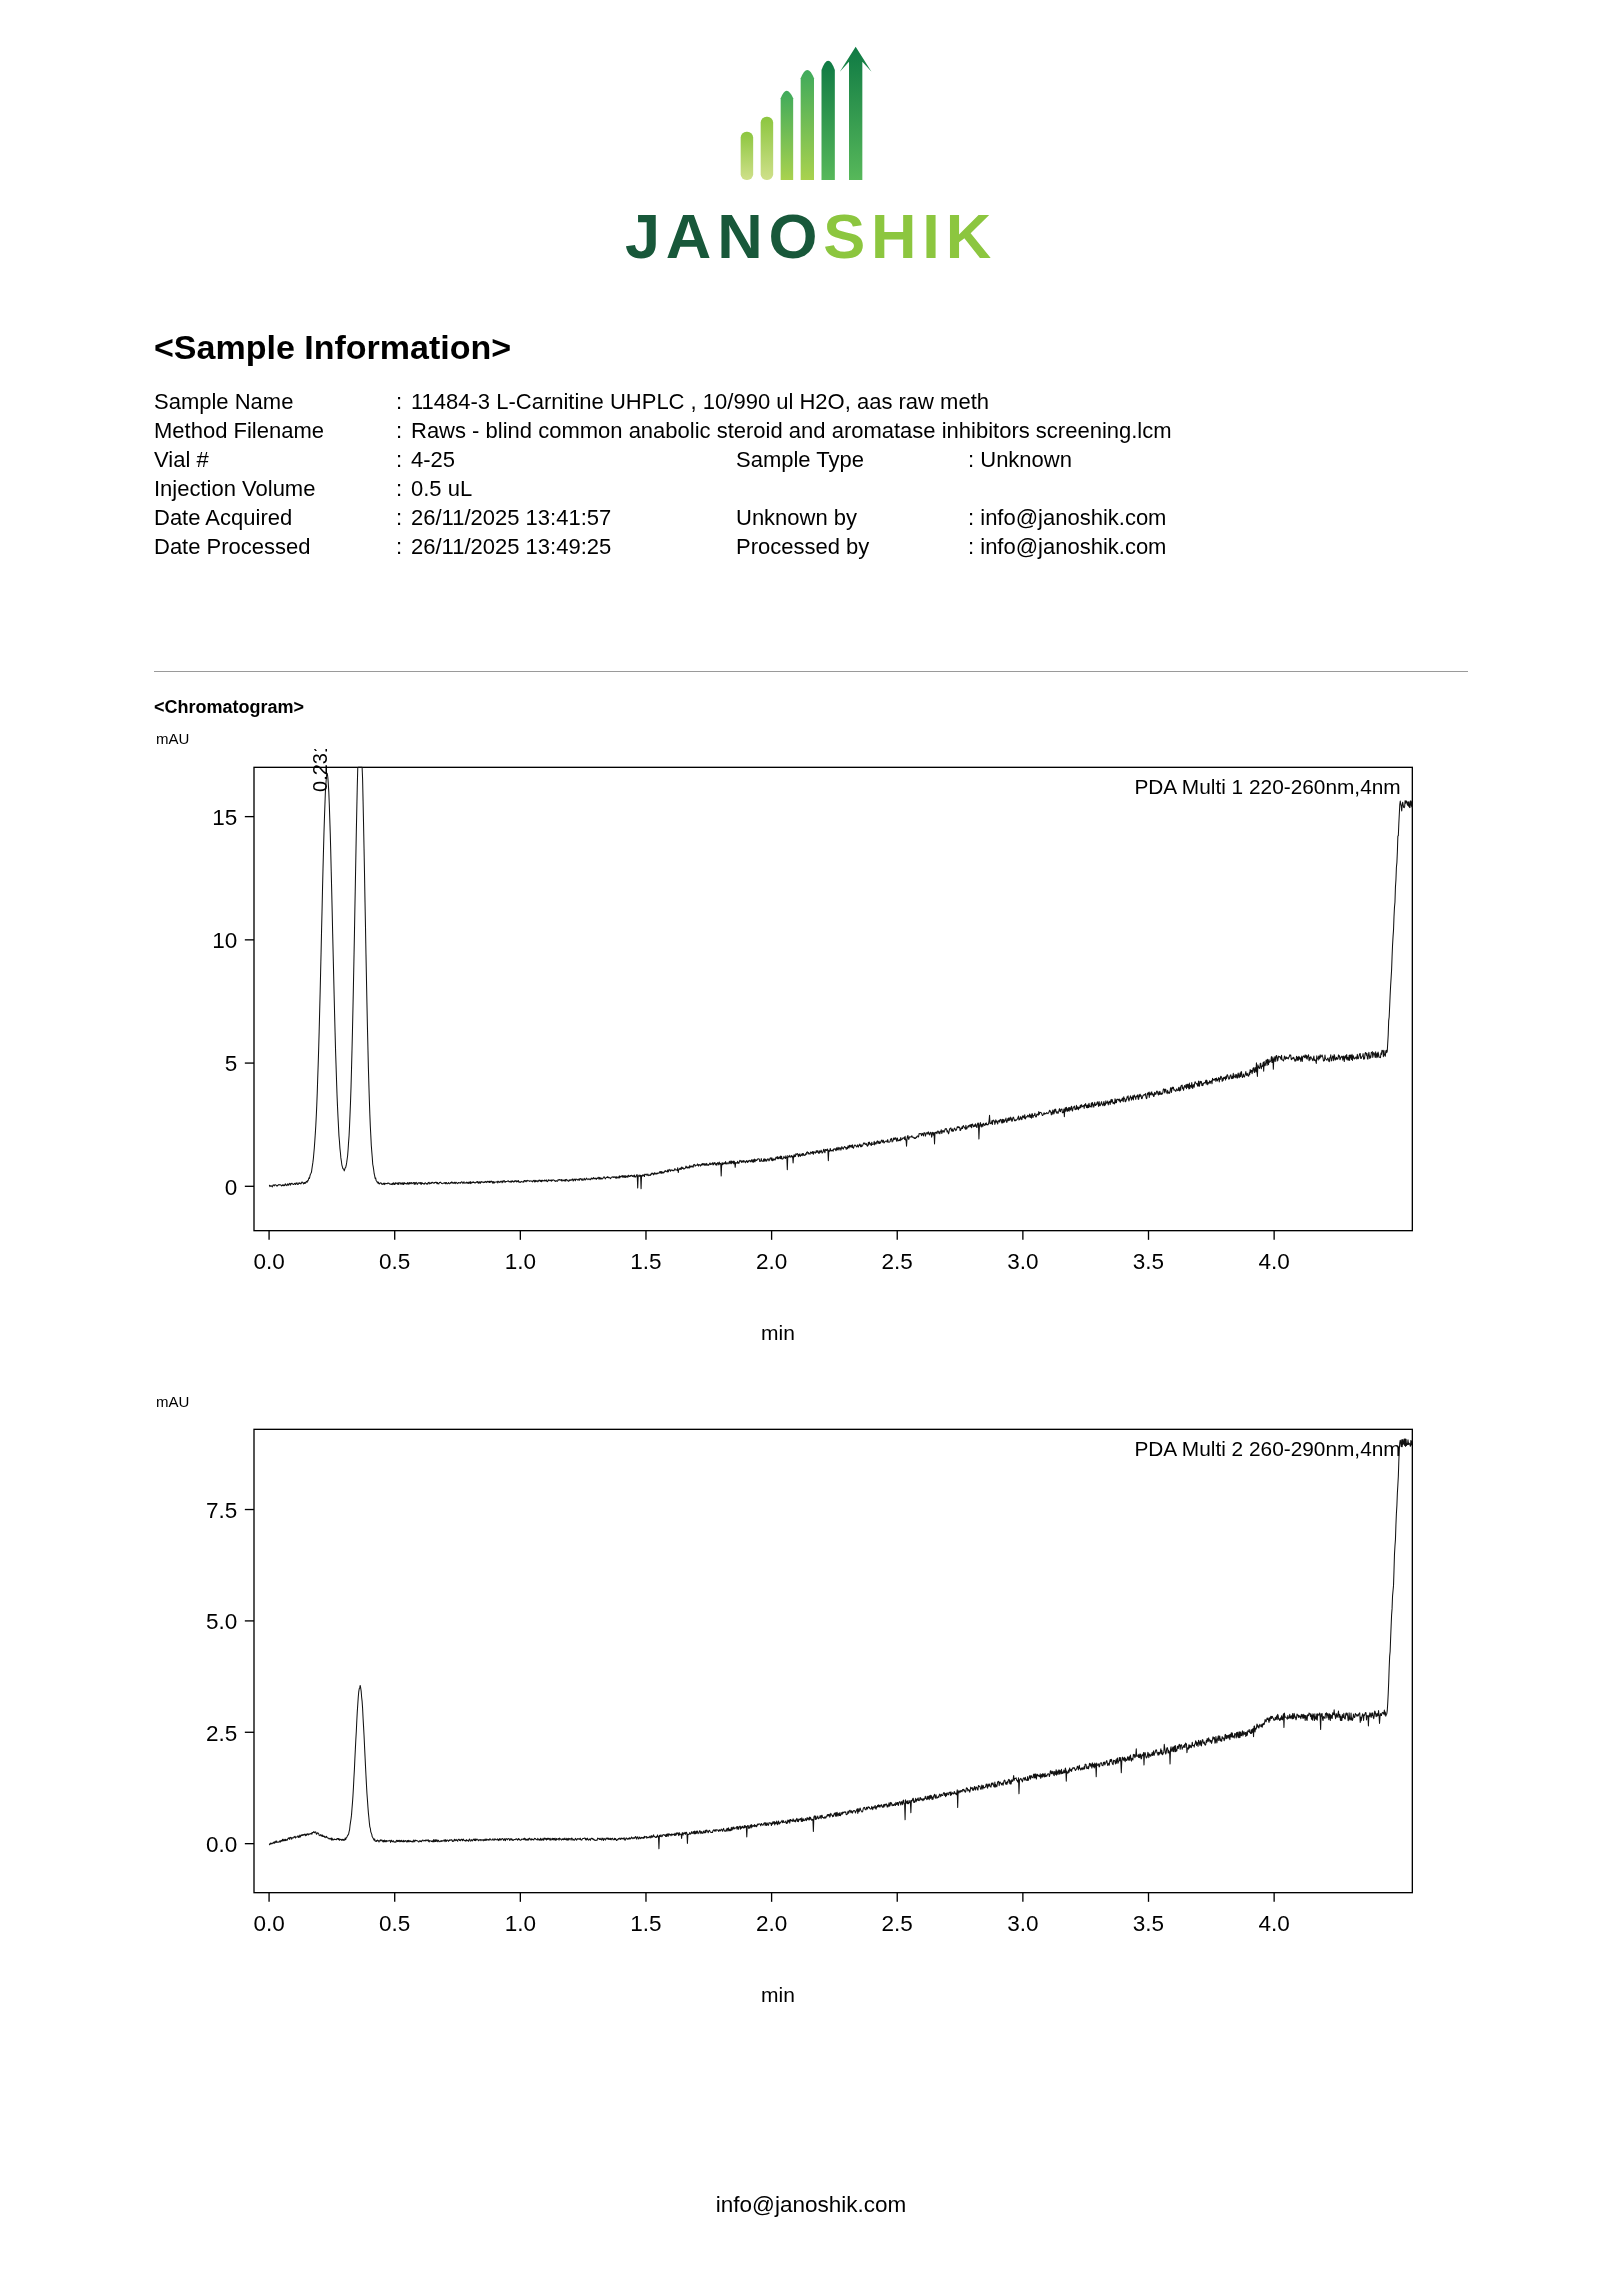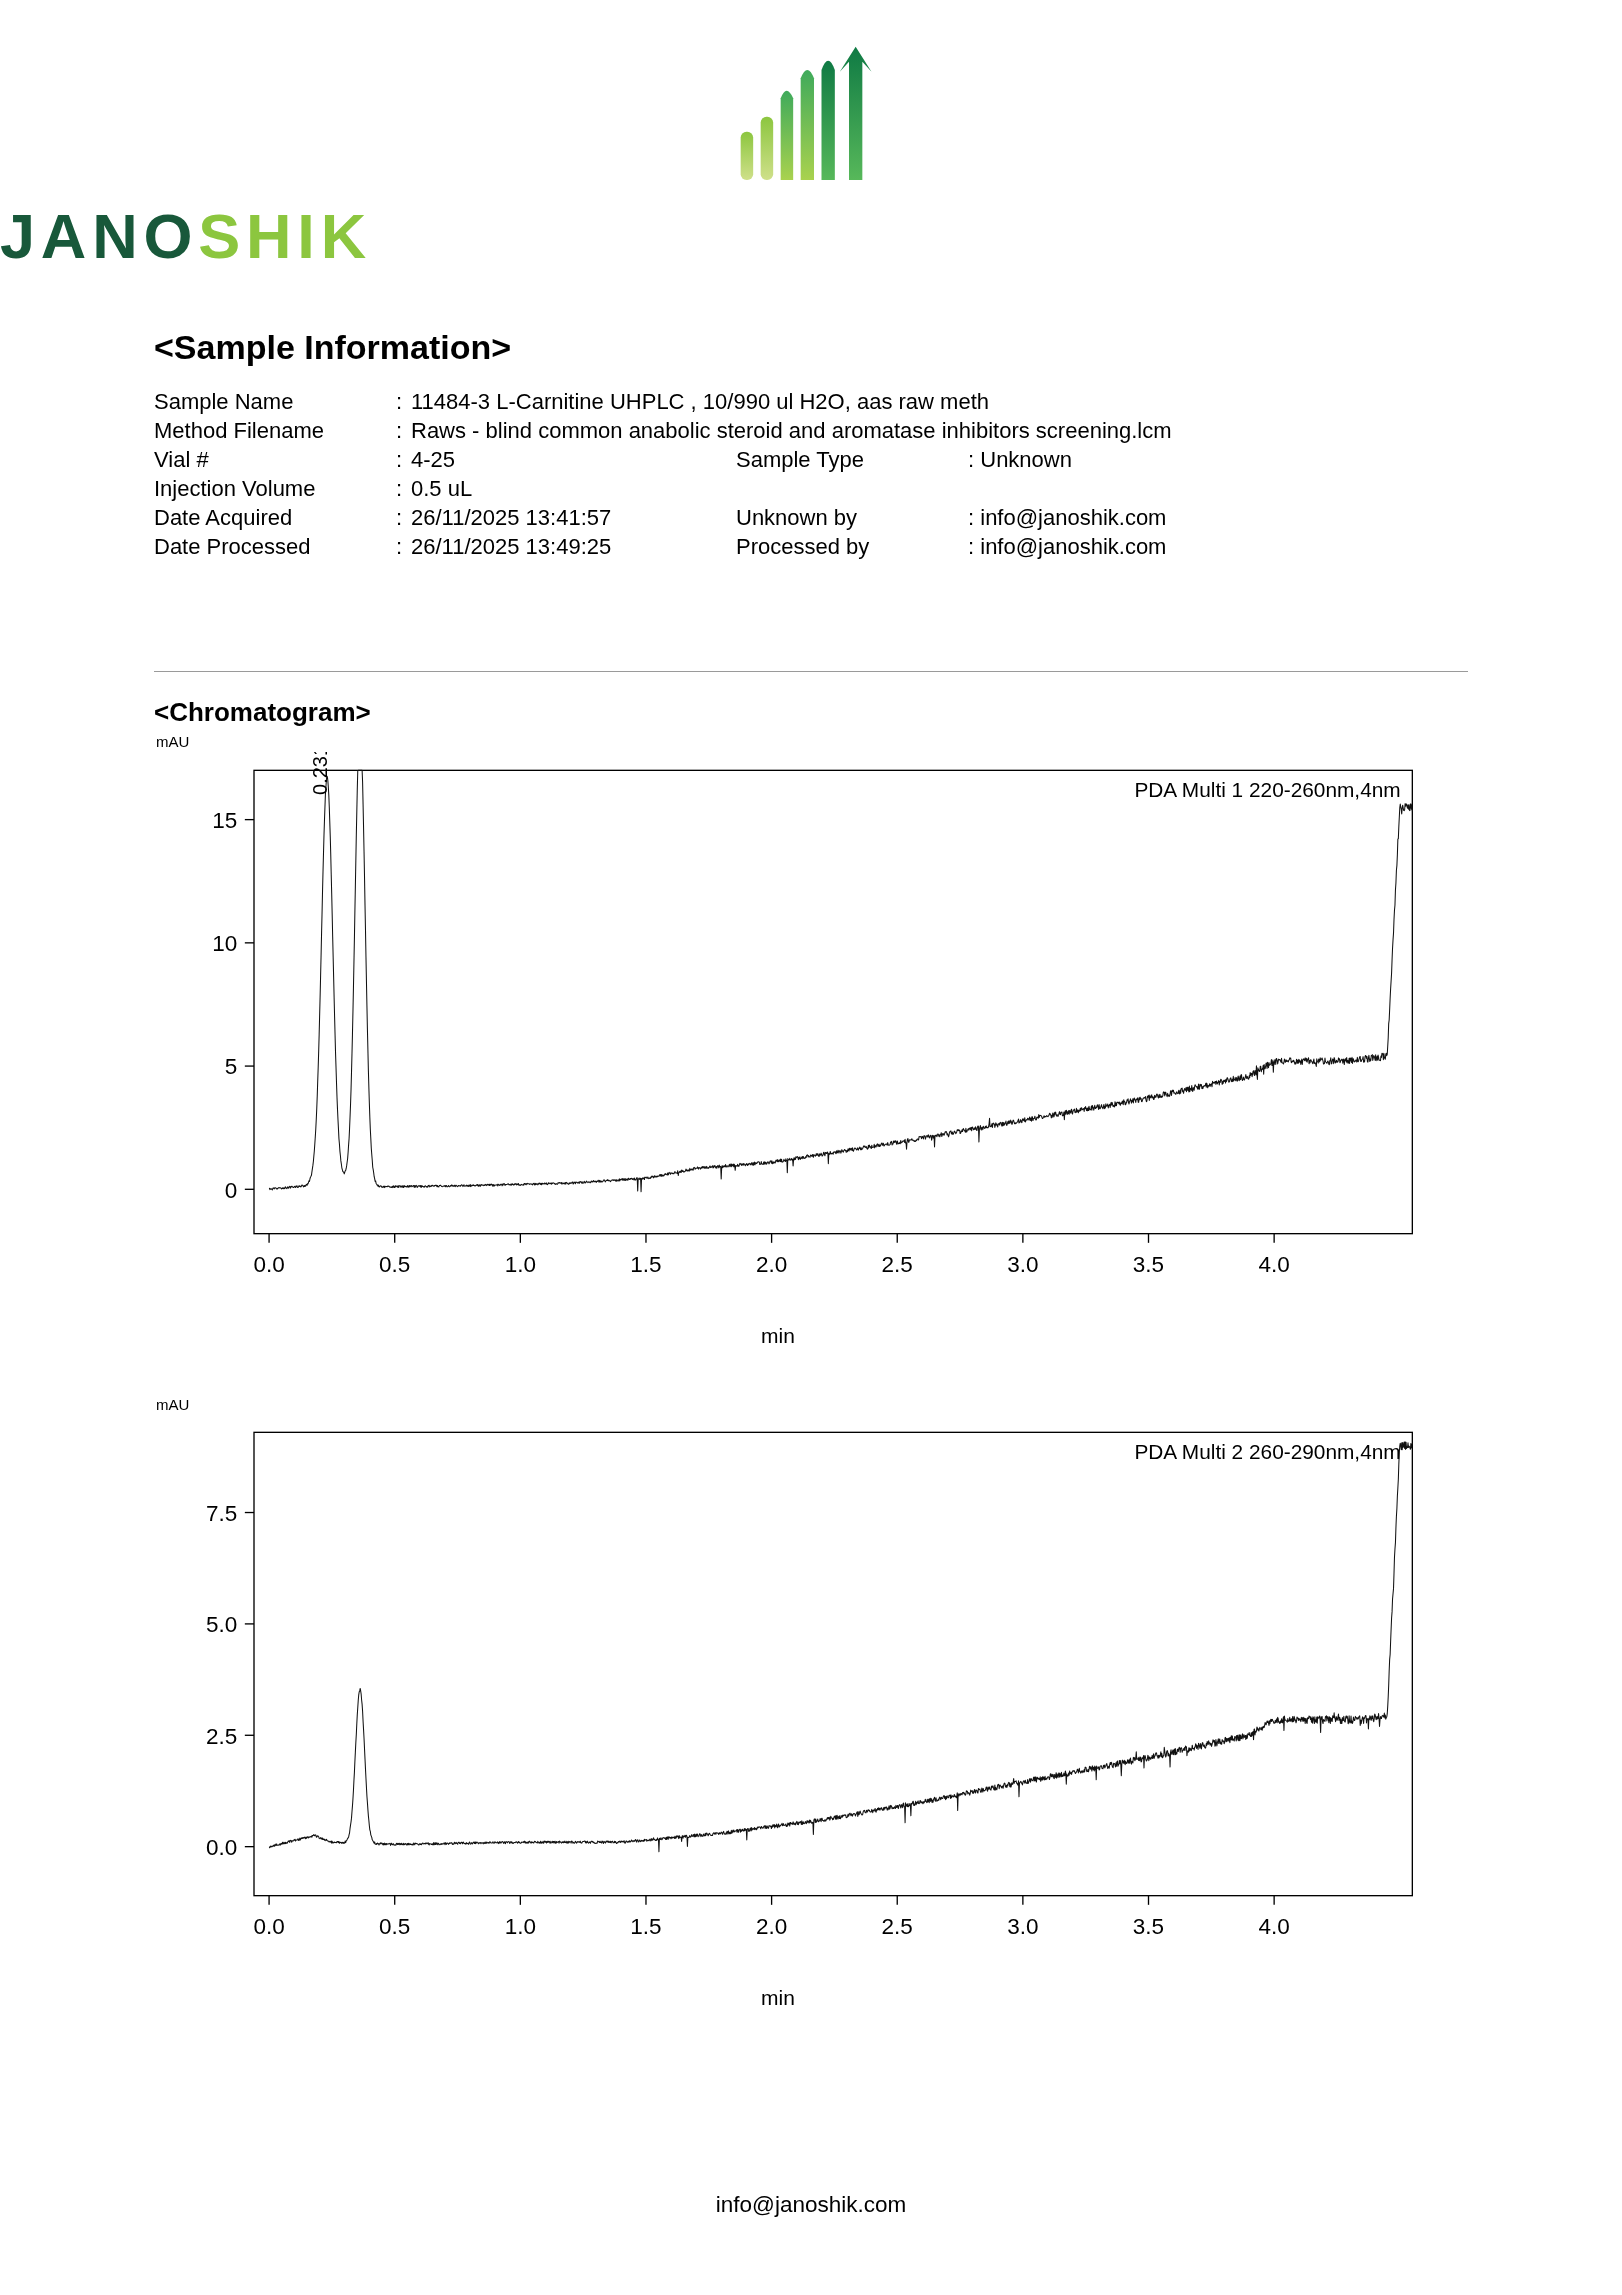--- a/index.html
+++ b/index.html
@@ -17,21 +17,21 @@
   .page {
     width: 1622px;
     min-height: 2295px;
     position: relative;
     box-sizing: border-box;
   }
 
   
   .logo-block {
     width: 100%;
-    text-align: left;
+    text-align: center;
     padding-top: 40px;
   }
   .logo-mark {
     display: block;
     margin: 0 auto;
   }
   .logo-word {
     font-size: 63px;
     font-weight: bold;
     letter-spacing: 5.8px;
@@ -71,24 +71,24 @@
 
   
   .divider {
     border: none;
     border-top: 0.8px solid #9a9a9a;
     margin: 110px 0 0 0;
   }
 
   
   .chrom-title {
-    font-size: 26px;
+    font-size: 18px;
     font-weight: bold;
     margin-top: 25px;
-    margin-bottom: 5px;
+    margin-bottom: 12px;
   }
   .axis-unit {
     font-size: 15px;
     margin-left: 2px;
     margin-bottom: 1.7px;
   }
   .plot-wrap {
     position: relative;
     width: 1300px;
     margin-left: 0px;

